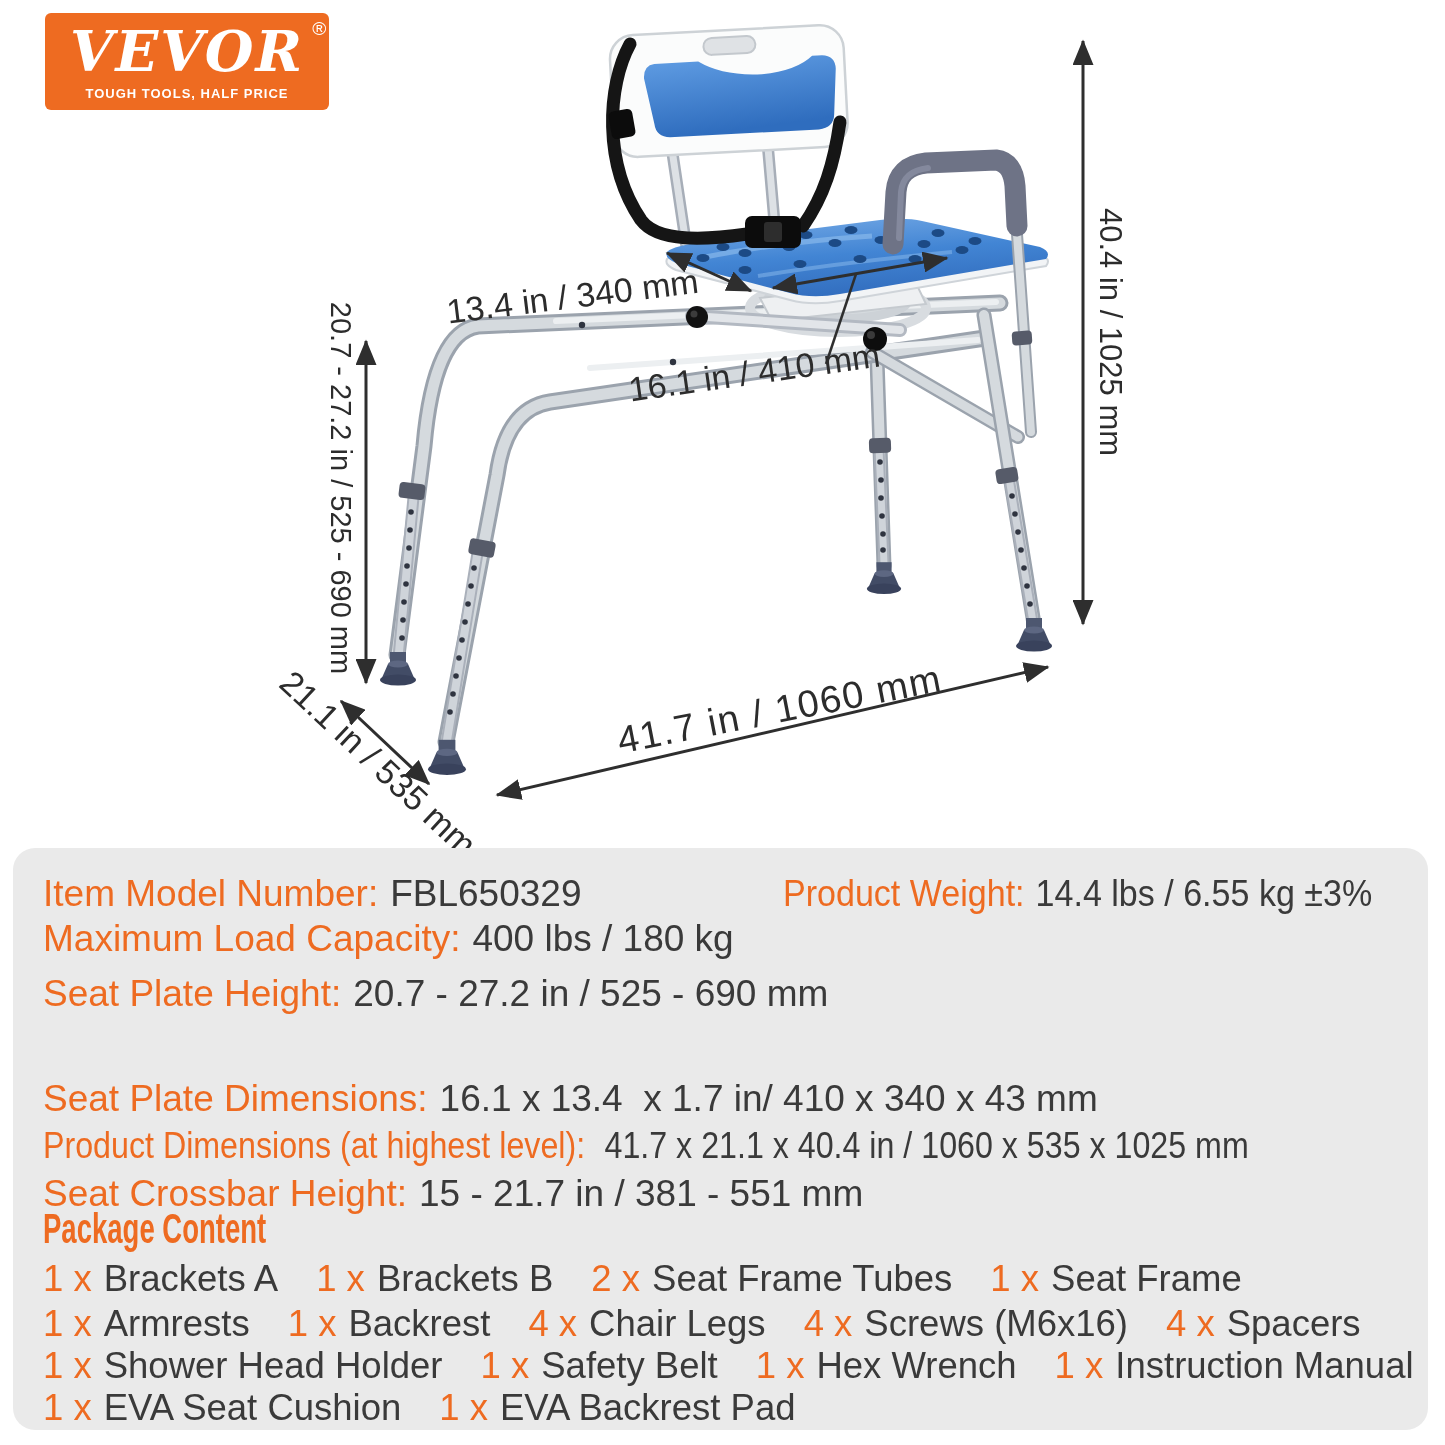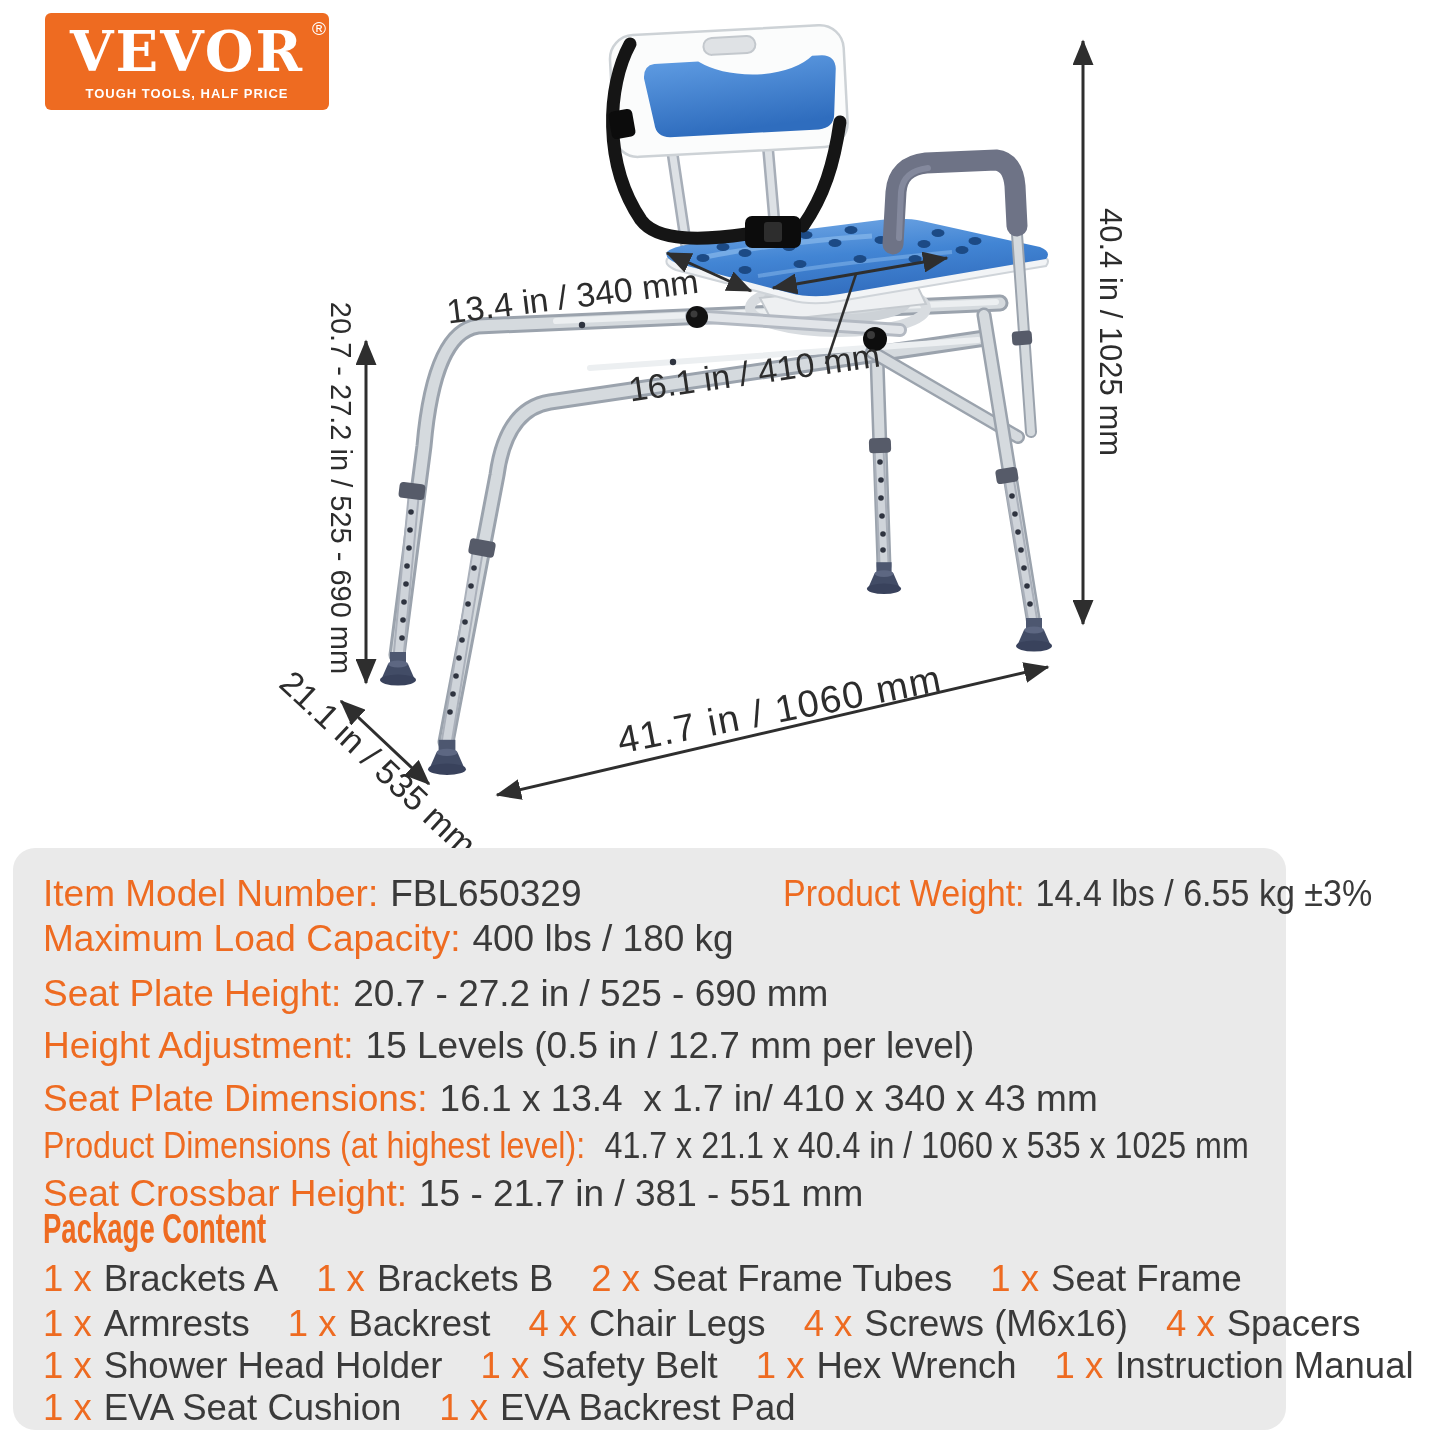--- a/index.html
+++ b/index.html
@@ -3,30 +3,30 @@
 <meta charset="utf-8">
 <style>
   html,body{margin:0;padding:0;}
   body{width:1445px;height:1445px;background:#ffffff;font-family:"Liberation Sans","DejaVu Sans",sans-serif;position:relative;overflow:hidden;}
   #stage{position:absolute;inset:0;width:1445px;height:1445px;background:#fff;}
 
   
   .logo{position:absolute;left:45px;top:13px;width:284px;height:97px;background:var(--accent);
         border-radius:6px;display:flex;flex-direction:column;align-items:center;justify-content:center;color:#fff;}
   .logo-brand{font-family:"DejaVu Serif","Liberation Serif",serif;font-weight:700;font-size:56px;line-height:1;
-              letter-spacing:2px;position:relative;}
+              letter-spacing:2px;position:relative;font-style:italic;}
   .logo-reg{position:absolute;right:-24px;top:-4px;font-size:19px;font-family:"Liberation Sans",sans-serif;font-weight:400;}
   .logo-tagline{font-size:13px;font-weight:700;letter-spacing:1px;margin-top:7px;white-space:pre;}
 
   
   #fig{position:absolute;left:0;top:0;}
   .dimtxt{fill:#2c2c2c;font-family:"Liberation Sans",sans-serif;}
 
   
-  .panel{position:absolute;left:13px;top:848px;width:1273px;height:582px;background:#eaeaea;border-radius:22px;}
+  .panel{position:absolute;left:13px;top:848px;width:1415px;height:582px;background:#eaeaea;border-radius:22px;}
   .srow{position:absolute;font-size:37px;line-height:1.05;white-space:pre;color:var(--ink);}
   .srow .lab{color:var(--accent);margin-right:12px;}
   .srow .val{color:var(--ink);white-space:pre;}
   .squeeze{transform:scaleX(0.87);transform-origin:left top;}
   .squeeze2{transform:scaleX(0.92);transform-origin:left top;}
   .pkg-title{position:absolute;font-size:43px;font-weight:700;color:var(--accent);
              transform:scaleX(0.64);transform-origin:left top;letter-spacing:0;white-space:pre;}
   .pkg-line{position:absolute;font-size:36.5px;white-space:pre;color:var(--ink);}
   .pkg-item{margin-right:38px;display:inline-block;}
   .pkg-item .q{color:var(--accent);margin-right:12px;}
@@ -252,21 +252,20 @@
   </div>
 
   <div class="panel">
 
     <div class="srow" style="left:30px;top:27px"><span class="lab">Item Model Number:</span><span class="val">FBL650329</span></div>
     <div class="srow" style="left:30px;top:72px"><span class="lab">Maximum Load Capacity:</span><span class="val">400 lbs / 180 kg</span></div>
 
     <div class="srow squeeze2" style="left:770px;top:27px"><span class="lab">Product Weight:</span><span class="val">14.4 lbs / 6.55 kg ±3%</span></div>
 
     <div class="srow" style="left:30px;top:127px"><span class="lab">Seat Plate Height:</span><span class="val">20.7 - 27.2 in / 525 - 690 mm</span></div>
-    <div class="srow" style="left:30px;top:179px"><span class="lab">Height Adjustment:</span><span class="val">15 Levels (0.5 in / 12.7 mm per level)</span></div>
     <div class="srow" style="left:30px;top:232px"><span class="lab">Seat Plate Dimensions:</span><span class="val">16.1 x 13.4  x 1.7 in/ 410 x 340 x 43 mm</span></div>
     <div class="srow squeeze" style="left:30px;top:279px"><span class="lab">Product Dimensions (at highest level):</span><span class="val"> 41.7 x 21.1 x 40.4 in / 1060 x 535 x 1025 mm</span></div>
     <div class="srow" style="left:30px;top:327px"><span class="lab">Seat Crossbar Height:</span><span class="val">15 - 21.7 in / 381 - 551 mm</span></div>
 
     <div class="pkg-title" style="left:30px;top:356px">Package Content</div>
 
     <div class="pkg-line" style="left:30px;top:410px"><span class="pkg-item"><span class="q">1 x</span><span class="n">Brackets A</span></span><span class="pkg-item"><span class="q">1 x</span><span class="n">Brackets B</span></span><span class="pkg-item"><span class="q">2 x</span><span class="n">Seat Frame Tubes</span></span><span class="pkg-item"><span class="q">1 x</span><span class="n">Seat Frame</span></span></div>
     <div class="pkg-line" style="left:30px;top:455px"><span class="pkg-item"><span class="q">1 x</span><span class="n">Armrests</span></span><span class="pkg-item"><span class="q">1 x</span><span class="n">Backrest</span></span><span class="pkg-item"><span class="q">4 x</span><span class="n">Chair Legs</span></span><span class="pkg-item"><span class="q">4 x</span><span class="n">Screws (M6x16)</span></span><span class="pkg-item"><span class="q">4 x</span><span class="n">Spacers</span></span></div>
     <div class="pkg-line" style="left:30px;top:497px"><span class="pkg-item"><span class="q">1 x</span><span class="n">Shower Head Holder</span></span><span class="pkg-item"><span class="q">1 x</span><span class="n">Safety Belt</span></span><span class="pkg-item"><span class="q">1 x</span><span class="n">Hex Wrench</span></span><span class="pkg-item"><span class="q">1 x</span><span class="n">Instruction Manual</span></span></div>
     <div class="pkg-line" style="left:30px;top:539px"><span class="pkg-item"><span class="q">1 x</span><span class="n">EVA Seat Cushion</span></span><span class="pkg-item"><span class="q">1 x</span><span class="n">EVA Backrest Pad</span></span></div>

